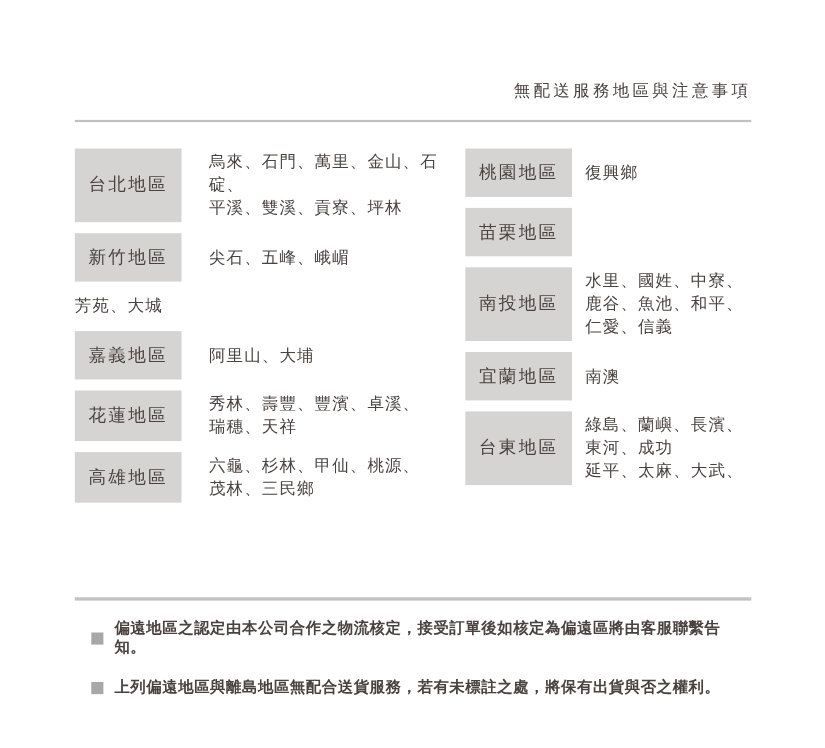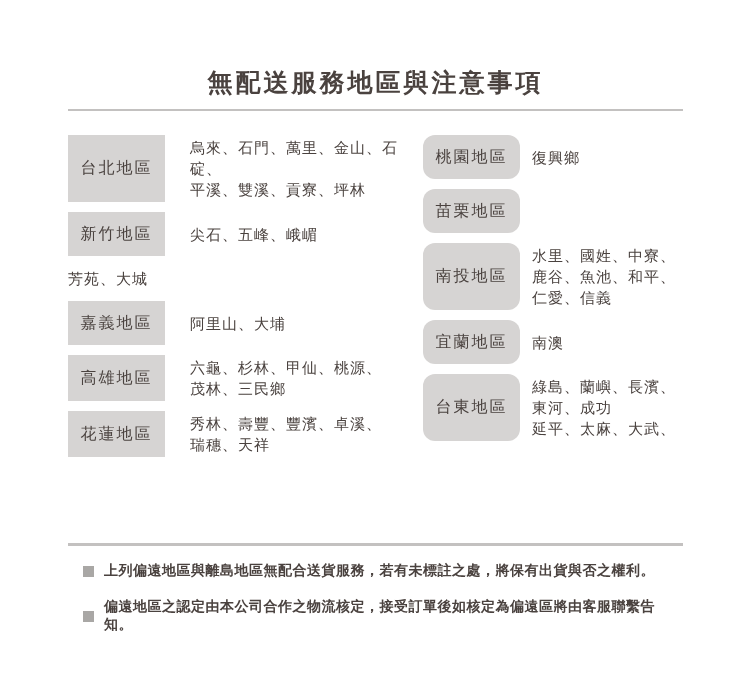--- a/index.html
+++ b/index.html
@@ -5,43 +5,43 @@
   * { margin:0; padding:0; box-sizing:border-box; }
   html, body { background:#ffffff; }
   body {
     width:750px; height:680px; overflow:hidden;
     font-family:"Liberation Sans", sans-serif;
     color:var(--text,#4a423f);
   }
   .page { padding:70px 67px 0 68px; }
 
   .title {
-    font-size:25px; font-weight:700; letter-spacing:3px;
-    text-align:center; color:var(--text,#4a423f); line-height:25px;
+    font-size:15px; font-weight:400; letter-spacing:3px;
+    text-align:right; color:var(--text,#4a423f); line-height:25px;
   }
   .divider { height:2px; background:var(--divider,#c3c1c0); margin-top:14px; }
 
   .columns {
     display:flex; gap:15px; margin-top:24px;
     min-height:396px; align-items:flex-start;
   }
   .col { display:flex; flex-direction:column; gap:10px; }
   .col-left  { width:340px; }
   .col-right { width:260px; }
 
   .row { display:flex; align-items:stretch; }
   .label {
     flex:0 0 97px; width:97px; min-height:44px;
     background:var(--labelBg,#d6d4d3);
     display:flex; align-items:center; justify-content:center;
     font-size:16px; letter-spacing:2px; color:var(--text,#4a423f);
     text-align:center;
   }
   .col-left  .label { margin-right:25px; }
-  .col-right .label { margin-right:12px;border-radius:12px; }
+  .col-right .label { margin-right:12px; }
   .areas {
     align-self:center; font-size:15px; line-height:21px;
     letter-spacing:1px; padding:2px 0; color:var(--text,#4a423f);
   }
 
   .divider2 { height:3px; margin-top:12px; background:var(--divider,#c3c1c0); }
 
   .notes {
     margin-top:16px; padding-left:15px;
     display:flex; flex-direction:column; gap:18px;
@@ -79,31 +79,31 @@
             <div>芳苑、大城</div>
           </div>
         </div>
         <div class="row">
           <div class="label">嘉義地區</div>
           <div class="areas">
             <div>阿里山、大埔</div>
           </div>
         </div>
         <div class="row">
+          <div class="label">花蓮地區</div>
+          <div class="areas">
+            <div>秀林、壽豐、豐濱、卓溪、</div>
+            <div>瑞穗、天祥</div>
+          </div>
+        </div>
+        <div class="row">
           <div class="label">高雄地區</div>
           <div class="areas">
             <div>六龜、杉林、甲仙、桃源、</div>
             <div>茂林、三民鄉</div>
-          </div>
-        </div>
-        <div class="row">
-          <div class="label">花蓮地區</div>
-          <div class="areas">
-            <div>秀林、壽豐、豐濱、卓溪、</div>
-            <div>瑞穗、天祥</div>
           </div>
         </div>
       </div>
     <div class="col col-right" id="col-right">
         <div class="row">
           <div class="label">桃園地區</div>
           <div class="areas">
             <div>復興鄉</div>
           </div>
         </div>
@@ -134,20 +134,20 @@
             <div>延平、太麻、大武、</div>
           </div>
         </div>
       </div>
   </div>
 
   <div class="divider divider2"></div>
   <div class="notes" id="notes">
       <div class="note">
         <span class="bullet"></span>
-        <span>上列偏遠地區與離島地區無配合送貨服務，若有未標註之處，將保有出貨與否之權利。</span>
+        <span>偏遠地區之認定由本公司合作之物流核定，接受訂單後如核定為偏遠區將由客服聯繫告知。</span>
       </div>
       <div class="note">
         <span class="bullet"></span>
-        <span>偏遠地區之認定由本公司合作之物流核定，接受訂單後如核定為偏遠區將由客服聯繫告知。</span>
+        <span>上列偏遠地區與離島地區無配合送貨服務，若有未標註之處，將保有出貨與否之權利。</span>
       </div>
     </div>
 </div>
 
 </body></html>

